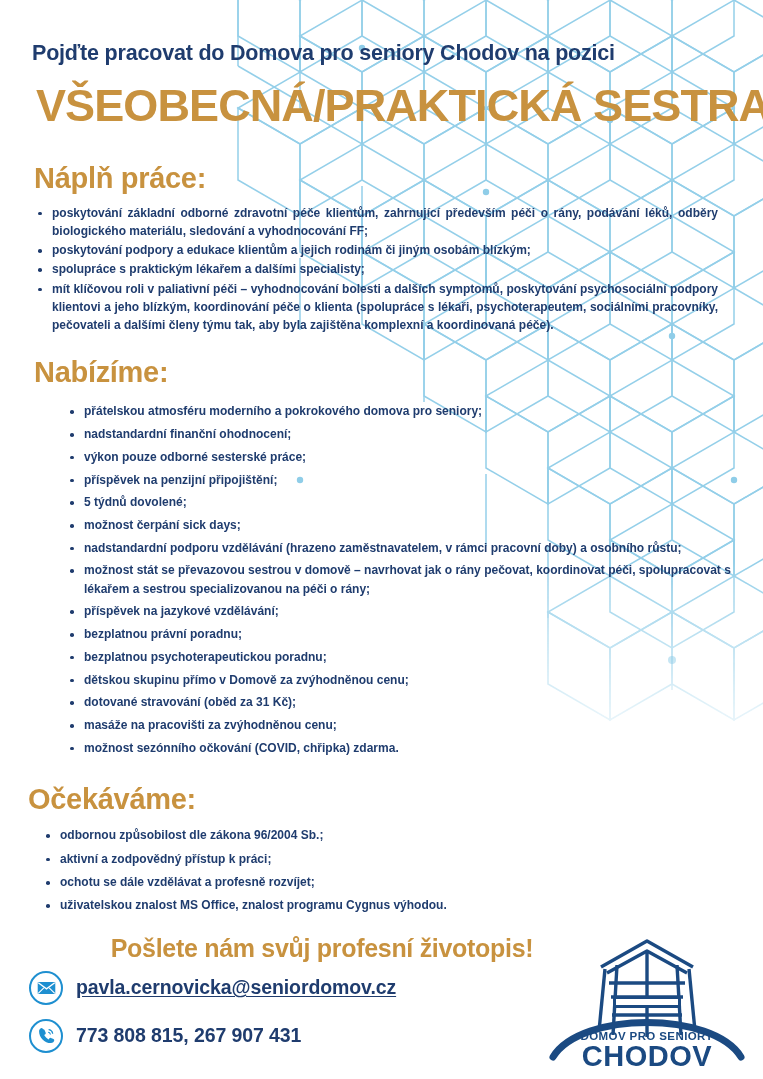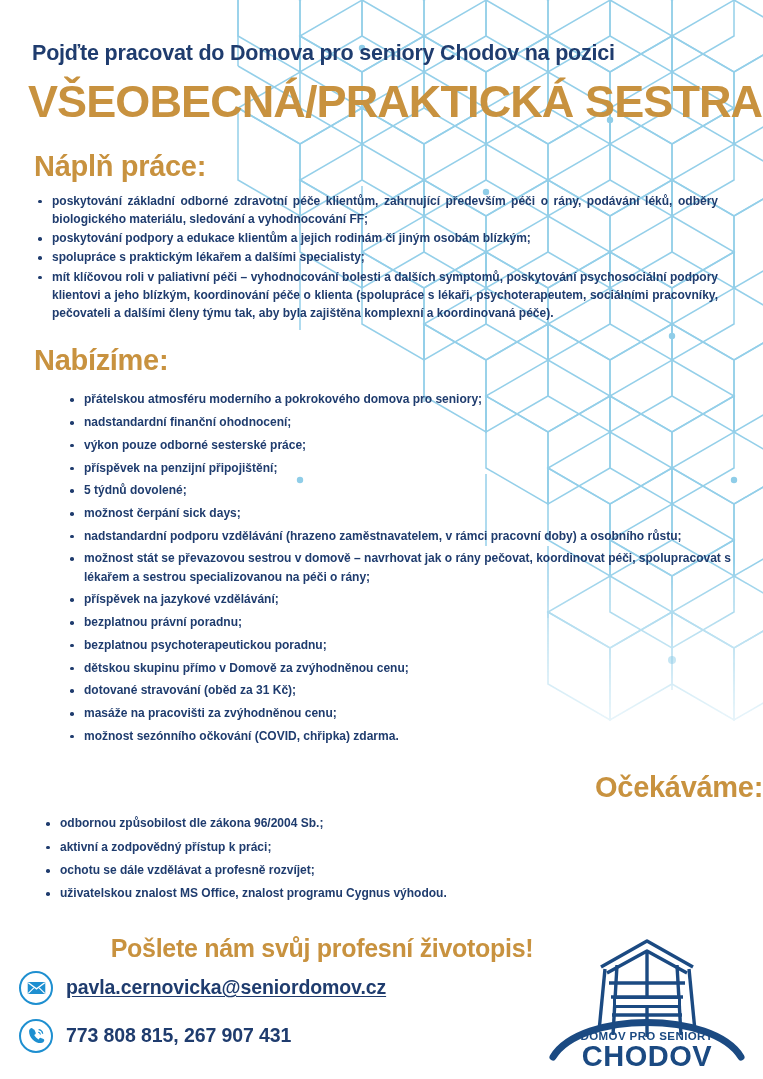--- a/index.html
+++ b/index.html
@@ -49,38 +49,38 @@
     margin: 4px;
     padding: 38px 0 0 28px;
     line-height: 1.1;
   }
 
   .title {
     color: #C8923F;
     font-weight: bold;
     font-size: 45px;
     letter-spacing: -0.9px;
-    margin: 0;
+    margin: 8px;
     padding: 8px 0 0 28px;
     line-height: 1.05;
     white-space: nowrap;
   }
 
   .section-head {
     color: #C8923F;
     font-weight: bold;
     font-size: 29px;
     letter-spacing: -0.3px;
     margin: 0;
     line-height: 1.1;
   }
 
   .sec-naplne  { padding: 26px 0 0 34px; }
   .sec-nabizime{ padding: 23px 0 0 34px; }
-  .sec-ocekav  { padding: 22px 0 0 28px; text-align: right; }
+  .sec-ocekav  { padding: 22px 0 0 28px; }
 
   ul.bullets {
     list-style: none;
     margin: 0;
     padding: 0;
     color: #1F3C6E;
   }
   ul.bullets li {
     position: relative;
     color: #1F3C6E;
@@ -145,21 +145,21 @@
     font-weight: bold;
     font-size: 25px;
     letter-spacing: -0.3px;
     margin: 0;
     padding: 10px 0 0 28px;
     line-height: 1.1;
   }
   .contact-row {
     display: flex;
     align-items: center;
-    padding-left: 19px;
+    padding-left: 29px;
     margin-top: 8px;
   }
   .contact-row.phone { margin-top: 14px; }
 
   .icon-circle {
     width: 34px;
     height: 34px;
     border-radius: 50%;
     border: 2px solid #1E8FD0;
     display: flex;

